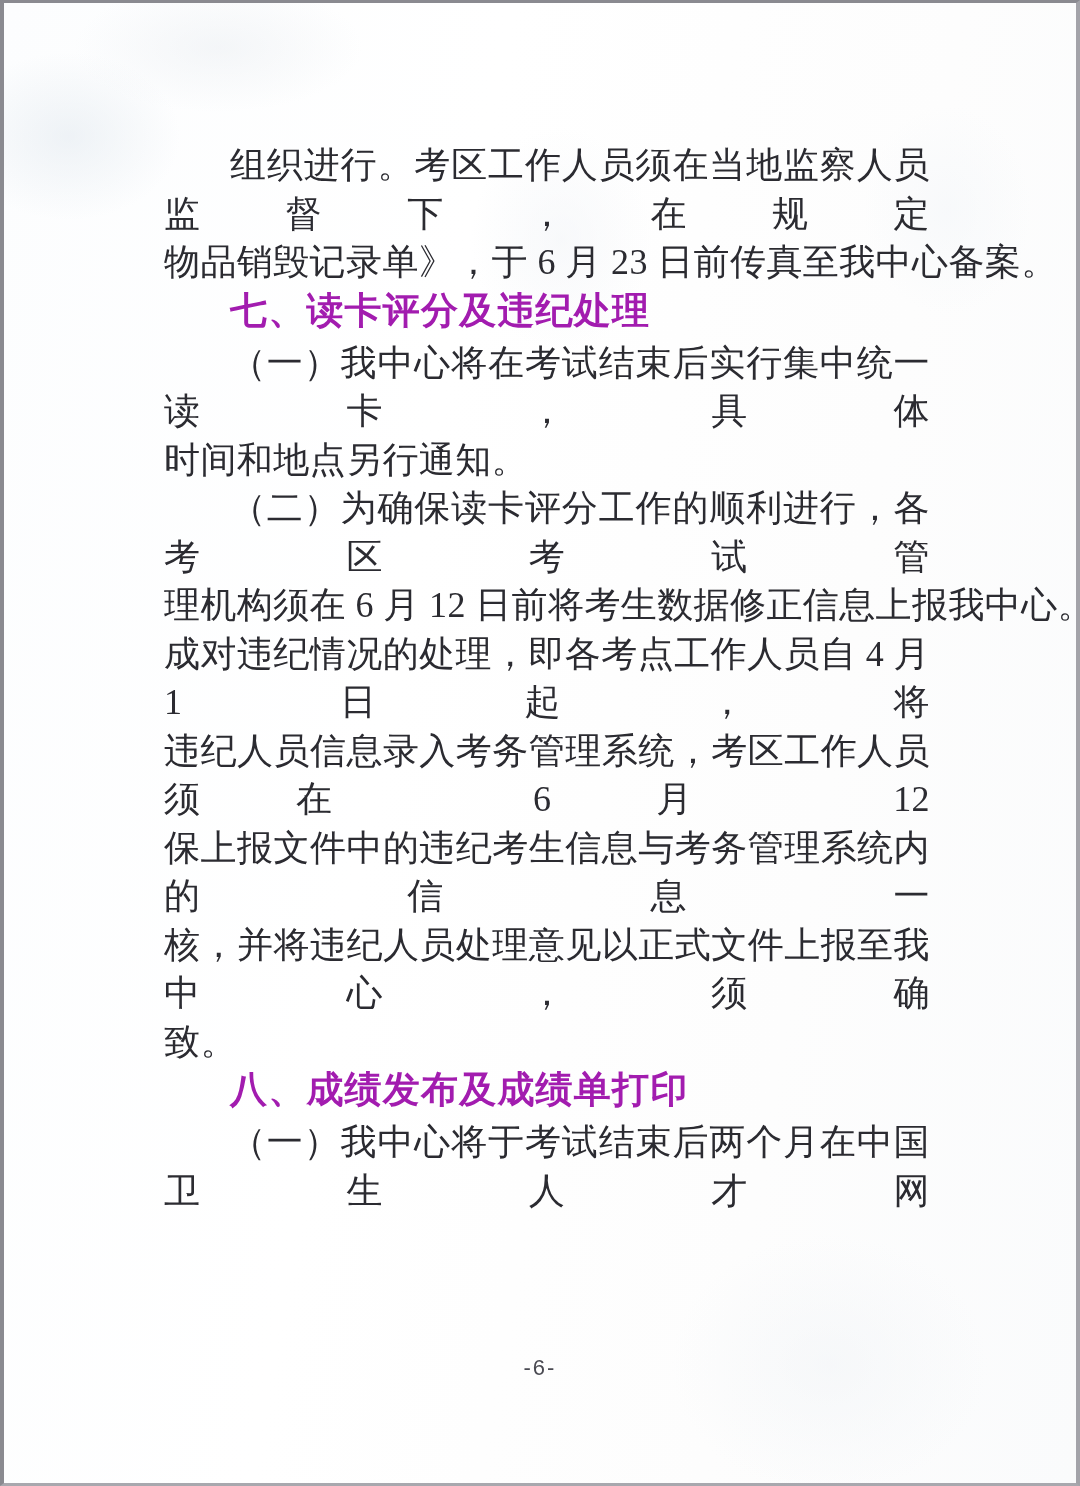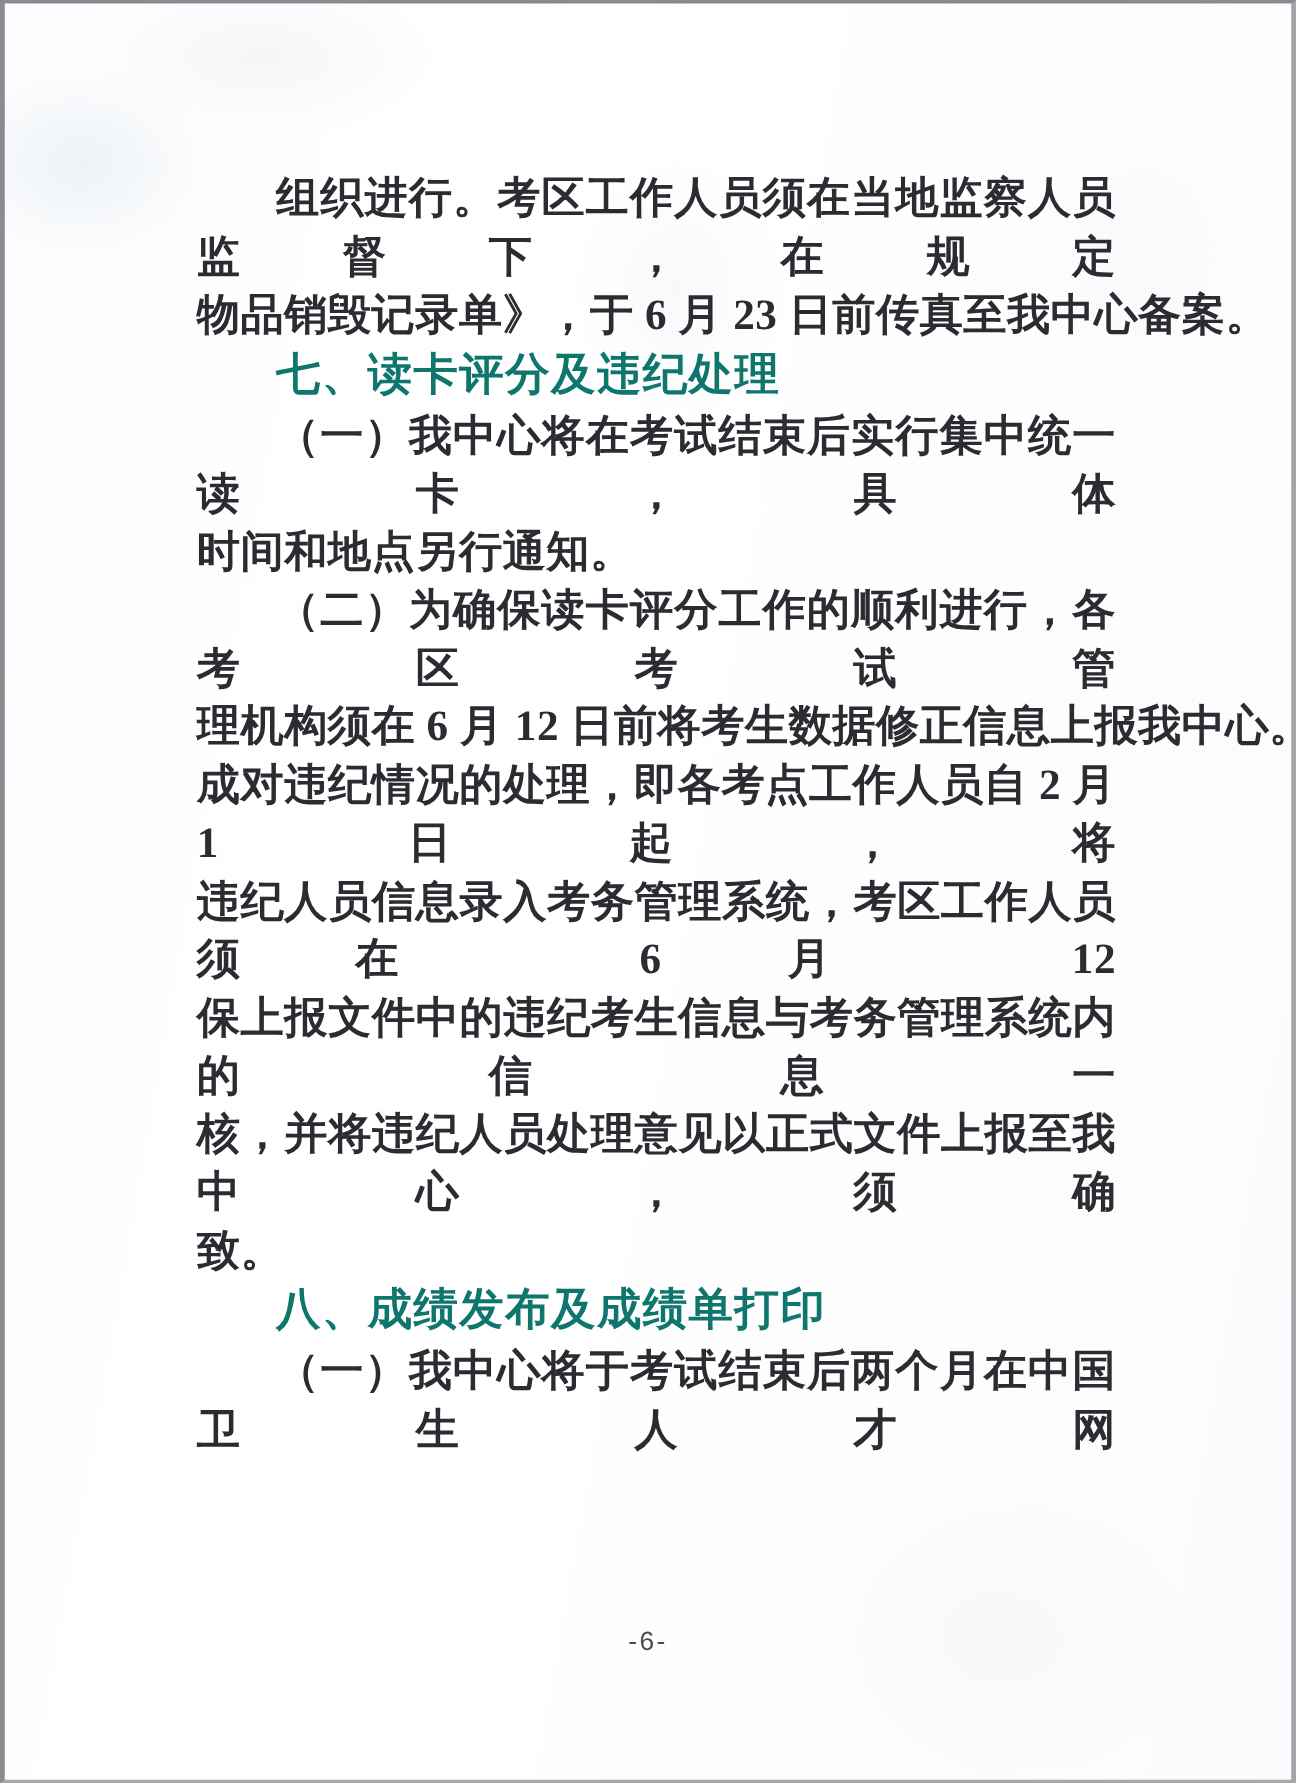--- a/index.html
+++ b/index.html
@@ -46,42 +46,41 @@
 
   
   .doc-line {
     font-size: 36px;
     line-height: 48.5px;
     color: #2b2b31;
     letter-spacing: 0.4px;
     white-space: pre;
     font-family: "Liberation Serif", "DejaVu Serif", serif;
     text-rendering: optimizeLegibility;
-    font-weight: bold;
   }
 
   .doc-line.indent {
     text-indent: 66px;
   }
 
   .doc-line.justify {
     white-space: normal;
     text-align: justify;
     text-align-last: justify;
   }
 
   .section-heading {
     font-size: 37px;
     line-height: 52px;
-    color: #0f766e;
+    color: #a21caf;
     font-weight: bold;
     letter-spacing: 1.2px;
     text-indent: 66px;
     white-space: pre;
-    font-family: Liberation Serif, serif;
+    font-family: Liberation Mono, monospace;
   }
 
   .para {
     margin: 0;
     padding: 0;
   }
 
   #page-number {
     position: absolute;
     left: 0;
@@ -109,21 +108,21 @@
       <div class="section-heading">七、读卡评分及违纪处理</div>
       <div class="para">
         <div class="doc-line indent justify">（一）我中心将在考试结束后实行集中统一读卡，具体</div>
         <div class="doc-line">时间和地点另行通知。</div>
       </div>
       <div class="para">
         <div class="doc-line indent justify">（二）为确保读卡评分工作的顺利进行，各考区考试管</div>
         <div class="doc-line">理机构须在 6 月 12 日前将考生数据修正信息上报我中心。</div>
       </div>
       <div class="para">
-        <div class="doc-line justify">成对违纪情况的处理，即各考点工作人员自 2 月 1 日起，将</div>
+        <div class="doc-line justify">成对违纪情况的处理，即各考点工作人员自 4 月 1 日起，将</div>
         <div class="doc-line justify">违纪人员信息录入考务管理系统，考区工作人员须在 6 月 12</div>
         <div class="doc-line justify">保上报文件中的违纪考生信息与考务管理系统内的信息一</div>
         <div class="doc-line justify">核，并将违纪人员处理意见以正式文件上报至我中心，须确</div>
         <div class="doc-line">致。</div>
       </div>
       <div class="section-heading">八、成绩发布及成绩单打印</div>
       <div class="para">
         <div class="doc-line indent justify">（一）我中心将于考试结束后两个月在中国卫生人才网</div>
       </div>
     </div>

